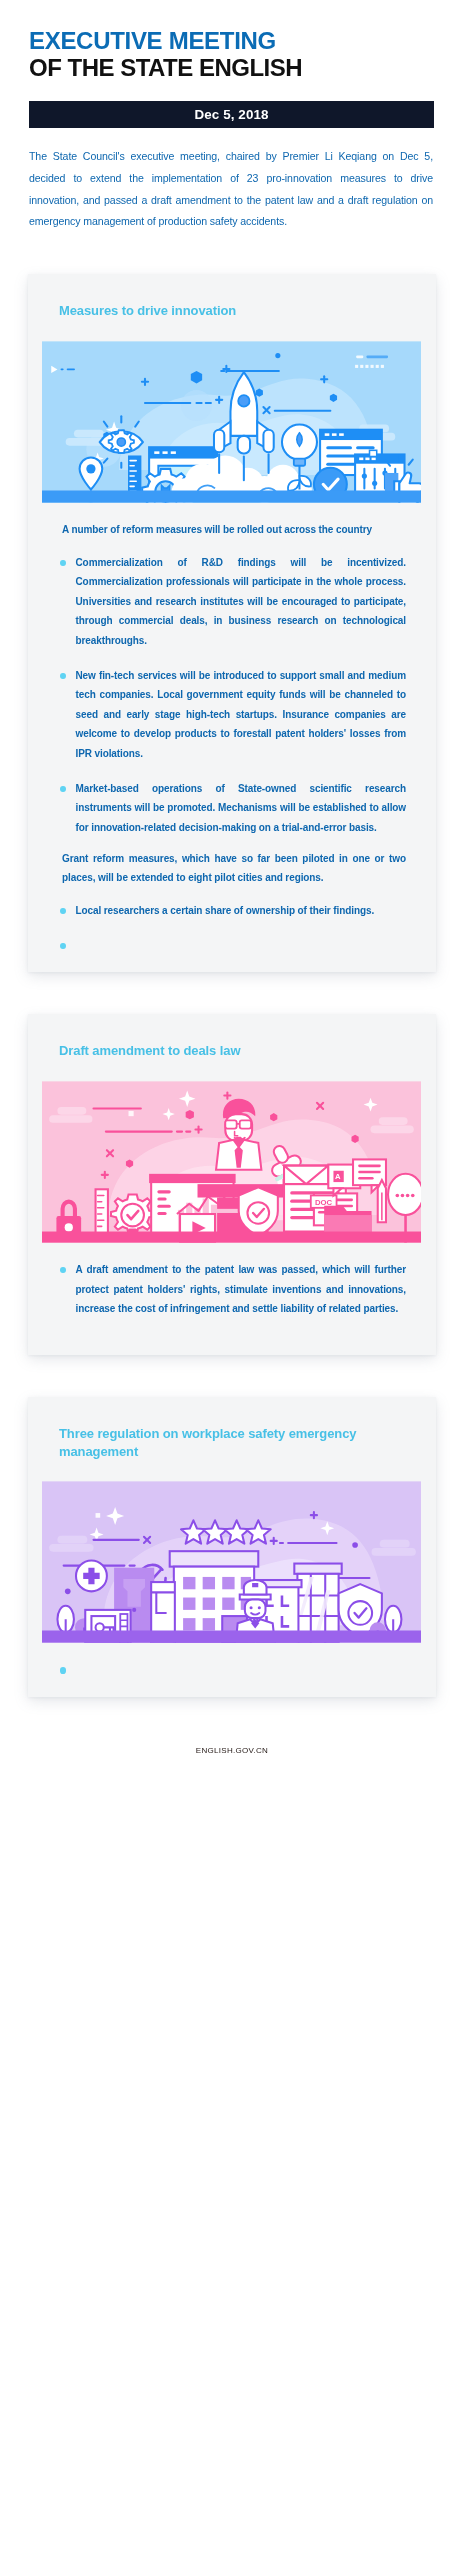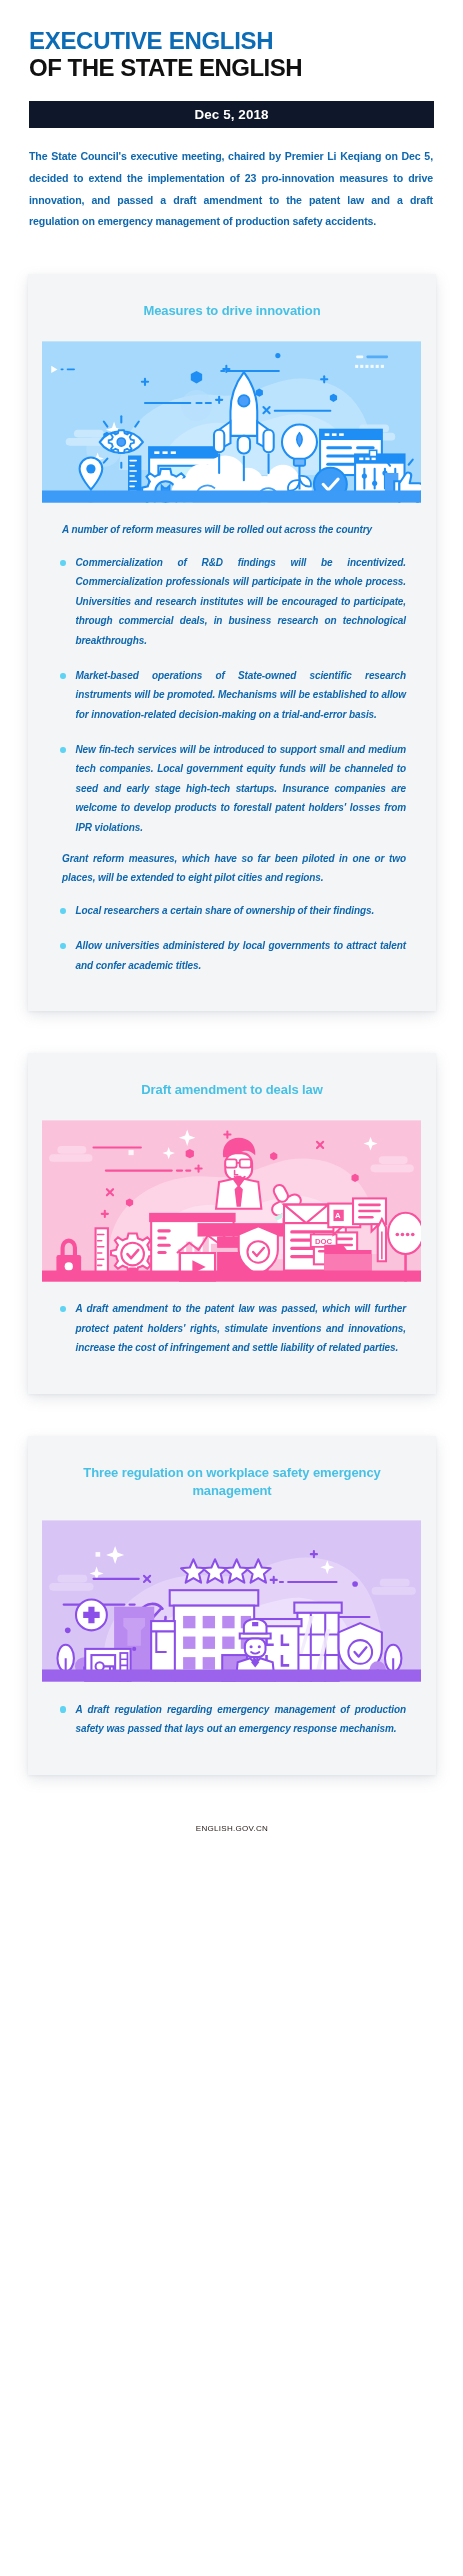--- a/index.html
+++ b/index.html
@@ -46,21 +46,21 @@
     color: #ffffff;
     font-size: 13.4px;
     font-weight: bold;
     letter-spacing: 0.1px;
   }
   .lede {
     margin-top: 18.5px;
     width: 404px;
     color: #0E67AF;
     font-size: 10.6px;
-    font-weight: bold;
+    font-weight: normal;
     line-height: 2.05;
     text-align: justify;
     text-justify: inter-word;
     letter-spacing: -0.1px;
   }
 
   
   .card {
     position: relative;
     margin: 0 auto;
@@ -69,35 +69,35 @@
     box-shadow: 0 5.2px 13.4px rgba(120,130,150,0.20), 0 1px 3.1px rgba(120,130,150,0.10);
   }
   .card-gap-1 { height: 41px; }
   .card-gap-2 { height: 42px; }
   .card-gap-3 { height: 42px; }
 
   .card-title {
     color: #47C0E6;
     font-size: 13px;
     font-weight: bold;
-    text-align: center;
+    text-align: left;
     line-height: 1.38;
     padding: 28px 31px 0 31px;
     letter-spacing: -0.1px;
   }
 
   .illus-wrap {
     margin: 20.6px 14.4px 0 14.4px;
     width: 379px;
     height: 162px;
     overflow: hidden;
   }
   .illus-wrap svg { display: block; width: 379px; height: 162px; }
 
-  .card-body { padding: 17.5px 30px 36px 30px; font-style: italic; }
+  .card-body { padding: 17.5px 30px 36px 30px; }
 
   .lead-para {
     color: #0E67AF;
     font-size: 10px;
     font-weight: bold;
     line-height: 1.95;
     text-align: justify;
     text-justify: inter-word;
     padding-left: 4.1px;
     margin-bottom: 13.4px;
@@ -138,21 +138,21 @@
   .footer-text {
     color: #231815;
     font-size: 8px;
     letter-spacing: 0.3px;
   }
 </style>
 </head>
 <body>
 
 <div class="header">
-  <div class="title-line1">EXECUTIVE ENGLISH</div>
+  <div class="title-line1">EXECUTIVE MEETING</div>
   <div class="title-line2">OF THE STATE ENGLISH</div>
   <div class="date-bar">
     <span class="date-bar-text">Dec 5, 2018</span>
   </div>
   <div class="lede">The State Council's executive meeting, chaired by Premier Li Keqiang on Dec 5, decided to extend the implementation of 23 pro-innovation measures to drive innovation, and passed a draft amendment to the patent law and a draft regulation on emergency management of production safety accidents.</div>
 </div>
 
 <div class="card-gap-1"></div>
 
 <div class="card">
@@ -396,36 +396,35 @@
 
   <div class="card-body">
     <p class="lead-para">A number of reform measures will be rolled out across the country</p>
     <ul class="bullet-list">
       <li class="bullet">
         <span class="dot"></span>
         <span>Commercialization of R&amp;D findings will be incentivized. Commercialization professionals will participate in the whole process. Universities and research institutes will be encouraged to participate, through commercial deals, in business research on technological breakthroughs.</span>
       </li>
       <li class="bullet">
         <span class="dot"></span>
-        <span>Market-based operations of State-owned scientific research instruments will be promoted. Mechanisms will be established to allow for innovation-related decision-making on a trial-and-error basis.</span>
+        <span>New fin-tech services will be introduced to support small and medium tech companies. Local government equity funds will be channeled to seed and early stage high-tech startups. Insurance companies are welcome to develop products to forestall patent holders' losses from IPR violations.</span>
       </li>
       <li class="bullet">
         <span class="dot"></span>
-        <span>New fin-tech services will be introduced to support small and medium tech companies. Local government equity funds will be channeled to seed and early stage high-tech startups. Insurance companies are welcome to develop products to forestall patent holders' losses from IPR violations.</span>
+        <span>Market-based operations of State-owned scientific research instruments will be promoted. Mechanisms will be established to allow for innovation-related decision-making on a trial-and-error basis.</span>
       </li>
     </ul>
     <p class="lead-para second">Grant reform measures, which have so far been piloted in one or two places, will be extended to eight pilot cities and regions.</p>
     <ul class="bullet-list">
       <li class="bullet">
         <span class="dot"></span>
         <span>Local researchers a certain share of ownership of their findings.</span>
       </li>
       <li class="bullet">
         <span class="dot"></span>
-        <span>Allow universities administered by local governments to attract talent and confer academic titles.</span>
       </li>
     </ul>
   </div>
 </div>
 
 <div class="card-gap-2"></div>
 
 <div class="card">
   <div class="card-title">Draft amendment to deals law</div>
 
@@ -812,21 +811,20 @@
         </g>
         <rect x="0" y="290" width="736" height="24" fill="#9B63EC"></rect>
       </g>
     </svg>
   </div>
 
   <div class="card-body">
     <ul class="bullet-list">
       <li class="bullet">
         <span class="dot"></span>
-        <span>A draft regulation regarding emergency management of production safety was passed that lays out an emergency response mechanism.</span>
       </li>
     </ul>
   </div>
 </div>
 
 <div class="footer">
   <span class="footer-text">ENGLISH.GOV.CN</span>
 </div>
 
 

